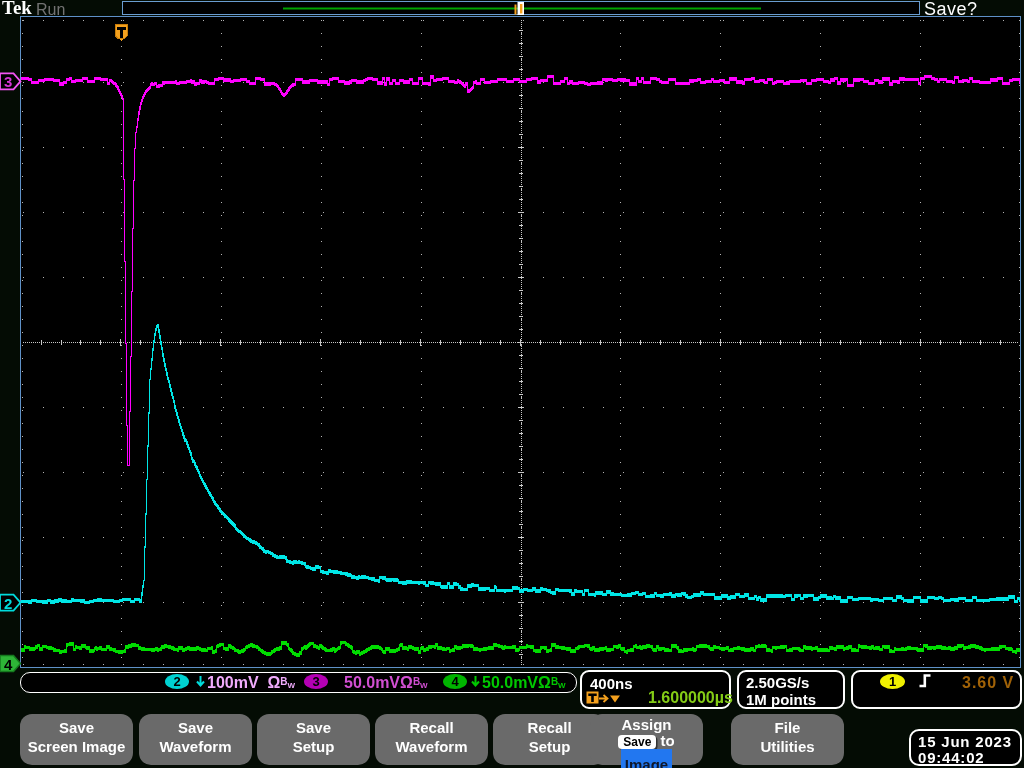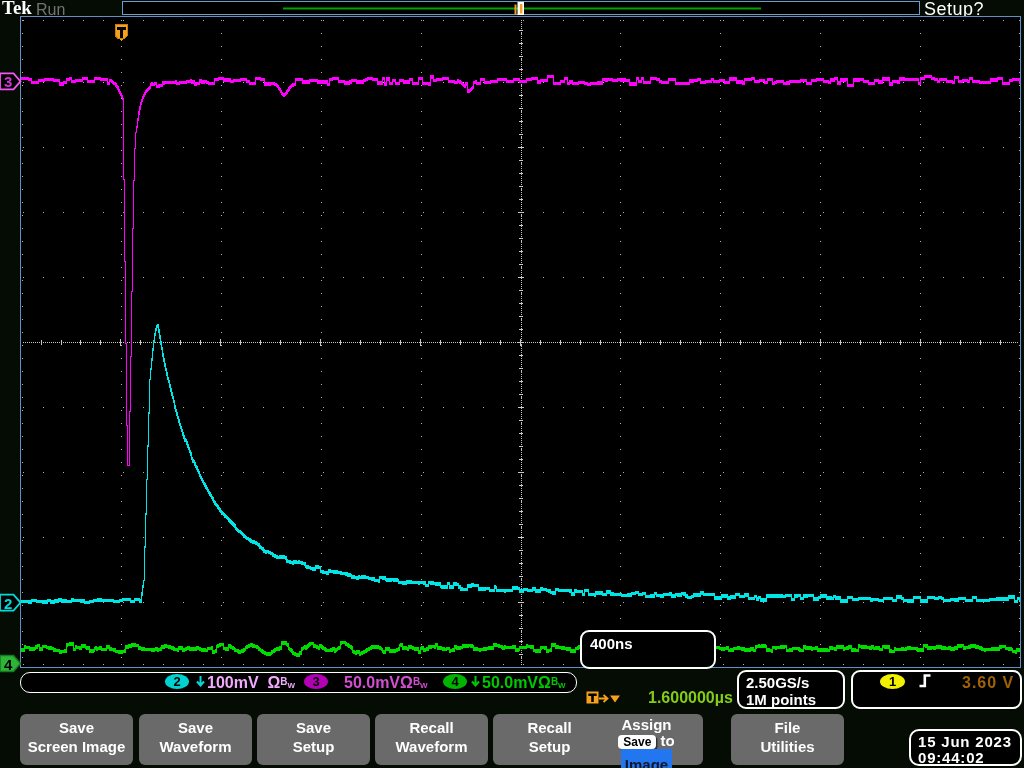--- a/index.html
+++ b/index.html
@@ -1,37 +1,37 @@
 <!DOCTYPE html>
 <html><head><meta charset="utf-8"><style>
 *{margin:0;padding:0;box-sizing:border-box}
 html,body{width:1024px;height:768px;background:#040c04;overflow:hidden;
  font-family:"Liberation Sans",sans-serif;position:relative}
 .abs{position:absolute}
 .b{font-weight:bold}
 .pill{position:absolute;border-radius:50%/50%;color:#000;font-weight:bold;
  font-size:13px;text-align:center;line-height:15px;width:24px;height:15px}
 .btn{position:absolute;top:714px;width:113px;height:51px;background:#6a6a6a;
- border-radius:6px;color:#fff;font-weight:bold;font-size:15px;text-align:center;
+ border-radius:12px;color:#fff;font-weight:bold;font-size:15px;text-align:center;
  line-height:18.5px;padding-top:5px}
 .rbox{position:absolute;background:#000;border:2px solid #fff;border-radius:9px;color:#fff;
  font-weight:bold;font-size:15px}
 </style></head><body>
 
 <div class="abs" style="left:122px;top:1px;width:798px;height:14px;border:1px solid #6a9cd0;background:#000"></div>
 <svg class="abs" style="left:0;top:0" width="1024" height="26">
  <line x1="283" y1="8.5" x2="761" y2="8.5" stroke="#00a400" stroke-width="2"></line>
  <rect x="517.5" y="2" width="6.5" height="13" fill="#fff"></rect>
  <path d="M515.5 4.5V14.5" stroke="#f5a11e" stroke-width="2" fill="none"></path>
  <rect x="520" y="4" width="2.4" height="9.5" fill="#f5a11e"></rect>
  <path d="M515 16.5H528L521.5 23.5Z" fill="#f5a11e"></path>
 </svg>
 <div class="abs b" style="left:2px;top:-3px;color:#fff;font-size:19px;font-family:'Liberation Serif',serif">Tek</div>
 <div class="abs" style="left:36px;top:1px;color:#737373;font-size:16px">Run</div>
-<div class="abs" style="left:924px;top:-1px;color:#fff;font-size:18px;letter-spacing:0.5px">Setup?</div>
+<div class="abs" style="left:924px;top:-1px;color:#fff;font-size:18px;letter-spacing:0.5px">Save?</div>
 
 <div class="abs" style="left:20px;top:16px;width:1001px;height:652px;background:#000;border:1px solid #5f91c8"></div>
 <svg class="abs" style="left:21px;top:17px" width="999" height="650" shape-rendering="crispEdges">
  <path d="M1 3V648M100.4 3V648M200.3 3V648M300.2 3V648M400.1 3V648M500 3V648M599.9 3V648M699.8 3V648M799.7 3V648M899.6 3V648M998 3V648" stroke="#b4b4b4" stroke-width="1" fill="none" stroke-dasharray="1 12"></path>
  <path d="M2 3H997M2 65.5H997M2 130.5H997M2 195.5H997M2 260.5H997M2 325.5H997M2 390.5H997M2 455.5H997M2 520.5H997M2 585.5H997M2 647H997" stroke="#b4b4b4" stroke-width="1" fill="none" stroke-dasharray="1.2 18.8"></path>
  <path d="M2 325.5H997" stroke="#c8c8c8" stroke-width="1" fill="none" stroke-dasharray="1 1"></path>
  <path d="M500 3V648" stroke="#c8c8c8" stroke-width="1" fill="none" stroke-dasharray="1 1"></path>
  <path d="M20 323.2V327.8M40 323.2V327.8M59.9 323.2V327.8M79.9 323.2V327.8M99.9 322.2V328.8M119.9 323.2V327.8M139.9 323.2V327.8M159.8 323.2V327.8M179.8 323.2V327.8M199.8 322.2V328.8M219.8 323.2V327.8M239.8 323.2V327.8M259.7 323.2V327.8M279.7 323.2V327.8M299.7 322.2V328.8M319.7 323.2V327.8M339.7 323.2V327.8M359.6 323.2V327.8M379.6 323.2V327.8M399.6 322.2V328.8M419.6 323.2V327.8M439.6 323.2V327.8M459.5 323.2V327.8M479.5 323.2V327.8M499.5 322.2V328.8M519.5 323.2V327.8M539.5 323.2V327.8M559.4 323.2V327.8M579.4 323.2V327.8M599.4 322.2V328.8M619.4 323.2V327.8M639.4 323.2V327.8M659.3 323.2V327.8M679.3 323.2V327.8M699.3 322.2V328.8M719.3 323.2V327.8M739.3 323.2V327.8M759.2 323.2V327.8M779.2 323.2V327.8M799.2 322.2V328.8M819.2 323.2V327.8M839.2 323.2V327.8M859.1 323.2V327.8M879.1 323.2V327.8M899.1 322.2V328.8M919.1 323.2V327.8M939.1 323.2V327.8M959 323.2V327.8M979 323.2V327.8M497.8 13H502.2M497.8 26H502.2M497.8 39H502.2M497.8 52H502.2M496.8 65H503.2M497.8 78H502.2M497.8 91H502.2M497.8 104H502.2M497.8 117H502.2M496.8 130H503.2M497.8 143H502.2M497.8 156H502.2M497.8 169H502.2M497.8 182H502.2M496.8 195H503.2M497.8 208H502.2M497.8 221H502.2M497.8 234H502.2M497.8 247H502.2M496.8 260H503.2M497.8 273H502.2M497.8 286H502.2M497.8 299H502.2M497.8 312H502.2M496.8 325H503.2M497.8 338H502.2M497.8 351H502.2M497.8 364H502.2M497.8 377H502.2M496.8 390H503.2M497.8 403H502.2M497.8 416H502.2M497.8 429H502.2M497.8 442H502.2M496.8 455H503.2M497.8 468H502.2M497.8 481H502.2M497.8 494H502.2M497.8 507H502.2M496.8 520H503.2M497.8 533H502.2M497.8 546H502.2M497.8 559H502.2M497.8 572H502.2M496.8 585H503.2M497.8 598H502.2M497.8 611H502.2M497.8 624H502.2M497.8 637H502.2" stroke="#c8c8c8" stroke-width="1" fill="none"></path>
  <g shape-rendering="crispEdges">
  <path d="M0.5 631.2V634.8M1.5 631.2V635M2.5 631.4V635.2M3.5 628.3V635.2M4.5 628.3V632.1M5.5 628.5V632.1M6.5 628.5V632.2M7.5 628.6V632.2M8.5 628.6V634.1M9.5 630.4V634.1M10.5 630.3V634M11.5 630.2V633.9M12.5 630V633.8M13.5 629.8V633.6M14.5 628.2V633.4M15.5 628.1V631.8M16.5 626.8V631.7M17.5 626.6V630.4M18.5 626.6V634M19.5 630.3V634M20.5 630.2V633.9M21.5 627.5V633.8M22.5 627.5V631.1M23.5 627.5V631.1M24.5 627.5V631.2M25.5 627.6V632.3M26.5 628.7V632.4M27.5 628.8V632.6M28.5 629V632.7M29.5 629.1V632.9M30.5 629.3V633.1M31.5 629.5V633.3M32.5 629.7V634.9M33.5 631.3V635M34.5 631.4V635.2M35.5 631.6V635.2M36.5 631.6V635.3M37.5 631.7V635.3M38.5 631.7V636.6M39.5 632.9V636.6M40.5 632.8V636.5M41.5 632.6V636.4M42.5 632.5V636.2M43.5 632.3V636.1M44.5 632.1V635.9M45.5 625.9V635.7M46.5 625.8V629.5M47.5 625.6V629.4M48.5 625.4V629.2M49.5 625.3V629M50.5 625.2V628.9M51.5 625.2V628.8M52.5 625.2V634.3M53.5 630.7V634.3M54.5 628.4V634.3M55.5 628.4V632.1M56.5 628.5V632.3M57.5 628.7V632.4M58.5 628.8V632.6M59.5 629V632.8M60.5 626.9V632.8M61.5 626.9V630.7M62.5 627.1V630.9M63.5 627.3V631M64.5 627.4V632.4M65.5 628.8V632.5M66.5 628.9V632.5M67.5 628.9V632.5M68.5 628.9V635.9M69.5 632.3V635.9M70.5 632.1V635.9M71.5 632V635.7M72.5 631.8V635.6M73.5 629.6V635.4M74.5 629.4V633.2M75.5 629.4V633.6M76.5 629.8V633.6M77.5 629.6V633.4M78.5 629.4V633.2M79.5 629.3V633M80.5 629.3V634.3M81.5 630.6V634.3M82.5 630.6V634.2M83.5 630.6V634.3M84.5 630.7V634.4M85.5 628.1V634.4M86.5 628.1V631.8M87.5 628.2V632M88.5 628.4V633.8M89.5 630.2V634M90.5 630.4V634.2M91.5 630.6V634.4M92.5 630.8V634.6M93.5 631V634.8M94.5 631.2V636.3M95.5 632.7V636.4M96.5 632.8V636.4M97.5 632.8V636.7M98.5 633.1V636.7M99.5 633V636.7M100.5 632.9V636.6M101.5 632.7V636.5M102.5 632.5V636.3M103.5 632.3V636.1M104.5 628.3V635.9M105.5 628.1V631.9M106.5 627.9V631.7M107.5 627.4V631.5M108.5 627.2V631M109.5 627V630.8M110.5 626.4V630.6M111.5 626.4V630M112.5 626.4V630M113.5 626.4V630M114.5 626.4V630.1M115.5 626.5V630.2M116.5 626.6V630.4M117.5 626.8V632.8M118.5 629.2V633M119.5 629.4V633.3M120.5 629.7V633.5M121.5 629.9V633.8M122.5 630.2V634M123.5 630.4V634.2M124.5 630.5V634.2M125.5 630.5V634.2M126.5 630.6V634.3M127.5 630.7V634.3M128.5 630.6V634.3M129.5 630.5V634.2M130.5 630.5V635M131.5 631.2V635M132.5 631V634.8M133.5 630.7V634.6M134.5 630.4V634.3M135.5 630.2V634M136.5 630.2V634.6M137.5 630.8V634.6M138.5 630.6V634.4M139.5 630.4V634.2M140.5 628.1V634M141.5 628V631.7M142.5 628V631.6M143.5 627.3V631.6M144.5 627.3V631M145.5 627.4V631.2M146.5 627.6V631.4M147.5 627.8V631.7M148.5 628.1V632M149.5 628.4V632.3M150.5 628.7V632.5M151.5 628.9V632.8M152.5 629.2V633.8M153.5 630.2V634.1M154.5 630.5V634.3M155.5 630.7V634.4M156.5 630.8V634.5M157.5 629.1V634.5M158.5 629.1V632.7M159.5 628.9V632.7M160.5 628.8V632.5M161.5 628.8V634.9M162.5 631V634.9M163.5 630.5V634.6M164.5 630.1V634.1M165.5 629.7V633.7M166.5 629.4V633.3M167.5 629.1V633M168.5 629.1V634M169.5 630.2V634M170.5 630V633.8M171.5 629.9V633.6M172.5 629.9V633.5M173.5 629.9V633.5M174.5 629.9V633.7M175.5 629V633.7M176.5 629V632.9M177.5 629.3V633.3M178.5 629.7V633.7M179.5 630.1V634.1M180.5 630.5V634.5M181.5 630.6V634.5M182.5 630.6V634.5M183.5 630.9V634.9M184.5 631.3V635.2M185.5 631.6V635.4M186.5 629.8V635.4M187.5 629.8V633.4M188.5 629.8V633.4M189.5 629.6V633.4M190.5 629.3V633.2M191.5 629.3V637.2M192.5 633.2V637.2M193.5 632.7V636.8M194.5 632.2V636.3M195.5 627.5V635.8M196.5 627V631.1M197.5 626.6V630.6M198.5 626.2V630.2M199.5 625.8V629.8M200.5 625.6V629.4M201.5 625.5V629.2M202.5 625.5V633.3M203.5 629.7V633.4M204.5 629.8V633.6M205.5 630V633.9M206.5 630.3V634.3M207.5 626.8V634.3M208.5 626.8V631M209.5 627.4V631.5M210.5 627.9V632.1M211.5 628.5V632.7M212.5 629.1V633.2M213.5 629.6V634.8M214.5 631.2V635.2M215.5 631.6V635.4M216.5 631.8V635.6M217.5 632V636.7M218.5 633V636.7M219.5 632.8V636.6M220.5 632.4V636.4M221.5 632V636M222.5 631.4V635.6M223.5 630.8V635M224.5 628.8V634.4M225.5 628.2V632.4M226.5 627.6V631.8M227.5 627V631.2M228.5 626.5V630.6M229.5 626.1V630.1M230.5 625.8V629.7M231.5 625.8V631M232.5 627.4V631M233.5 627.4V631.1M234.5 627.5V631.4M235.5 627.8V631.7M236.5 628.1V632.3M237.5 628.7V633.8M238.5 630.2V634.4M239.5 630.8V635.1M240.5 631.5V635.8M241.5 632.2V636.5M242.5 632.9V637.2M243.5 633.6V637.7M244.5 634.1V638.3M245.5 634.7V638.6M246.5 635V638.8M247.5 635.2V638.8M248.5 635.1V638.8M249.5 634.8V638.7M250.5 633.3V638.4M251.5 632.7V636.9M252.5 632V636.3M253.5 631.3V635.6M254.5 630.6V634.9M255.5 629.8V634.2M256.5 629.8V634.2M257.5 629.9V634.2M258.5 629.3V633.5M259.5 628.9V632.9M260.5 624.2V632.5M261.5 624V627.8M262.5 624V627.6M263.5 624V627.7M264.5 624.1V628M265.5 624.4V629.4M266.5 625.8V630M267.5 626.4V633.4M268.5 629.8V634.1M269.5 630.5V634.9M270.5 631.3V635.7M271.5 632.1V637.5M272.5 633.9V638.2M273.5 634.6V638.8M274.5 635.2V639.3M275.5 635.7V639.6M276.5 636V639.8M277.5 636.2V639.8M278.5 634.2V639.8M279.5 633.9V637.8M280.5 630.2V637.5M281.5 629.5V633.8M282.5 628.8V633.1M283.5 628V632.4M284.5 628V632.5M285.5 628V632.5M286.5 627.3V631.6M287.5 625.9V630.9M288.5 625.3V629.5M289.5 624.8V628.9M290.5 624.8V628.4M291.5 624.7V628.4M292.5 624.7V630.7M293.5 627.1V630.9M294.5 627.3V631.2M295.5 627.6V631.7M296.5 628.1V632.4M297.5 628.8V633.1M298.5 626.5V633.1M299.5 626.5V630.9M300.5 627.3V631.7M301.5 628.1V632.5M302.5 628.9V633.2M303.5 629.6V633.8M304.5 630.2V634.8M305.5 631.2V635.1M306.5 631.5V635.3M307.5 631.7V635.3M308.5 631.5V635.3M309.5 631.2V635.1M310.5 630.9V634.8M311.5 630.3V634.5M312.5 629.6V633.9M313.5 629.6V635.7M314.5 631.3V635.7M315.5 630.5V634.9M316.5 629.8V634.1M317.5 629.1V633.4M318.5 628.5V632.7M319.5 624.1V632.1M320.5 623.7V627.7M321.5 623.6V627.3M322.5 623.6V627.2M323.5 623.6V627.4M324.5 623.8V628.7M325.5 625.1V629.2M326.5 625.6V629.8M327.5 626.2V630.5M328.5 626.9V631.2M329.5 627.6V631.9M330.5 628.3V632.7M331.5 629.1V636.1M332.5 632.5V636.7M333.5 633.1V637.2M334.5 633.6V637.7M335.5 633.2V637.7M336.5 633.2V636.9M337.5 633.3V636.9M338.5 633.3V638.7M339.5 634.8V638.7M340.5 634.3V638.4M341.5 633.8V637.9M342.5 633.2V637.4M343.5 632.7V636.8M344.5 632V636.3M345.5 631.3V635.6M346.5 630.7V634.9M347.5 630.1V634.3M348.5 629.6V633.7M349.5 629.3V633.2M350.5 628.1V632.9M351.5 628V631.7M352.5 628V631.6M353.5 628V631.7M354.5 628.1V632M355.5 627.6V632M356.5 627.6V631.7M357.5 628.1V632.2M358.5 628.6V632.8M359.5 629.2V633.4M360.5 629.8V634.1M361.5 630.5V636.1M362.5 632.5V636.6M363.5 633V637M364.5 629.8V637M365.5 629.8V633.7M366.5 630.1V633.8M367.5 630.1V633.8M368.5 630.1V636.2M369.5 632.3V636.2M370.5 632V635.9M371.5 631.6V635.6M372.5 631.6V636.2M373.5 632.1V636.2M374.5 631.5V635.7M375.5 631V635.1M376.5 630.5V634.6M377.5 630V634.1M378.5 626.7V633.6M379.5 626.4V630.3M380.5 626.2V630M381.5 626.2V632.6M382.5 629V632.6M383.5 629V632.7M384.5 629.1V632.9M385.5 629.3V633.2M386.5 629.6V633.6M387.5 628.3V633.6M388.5 628.3V632.4M389.5 628.3V632.4M390.5 628.3V632.4M391.5 628.8V632.8M392.5 629.2V633.2M393.5 629.6V633.5M394.5 629.9V633.7M395.5 630.1V633.9M396.5 630.3V634M397.5 630.4V637.1M398.5 633.4V637.1M399.5 629.6V637M400.5 629.3V633.2M401.5 629V632.9M402.5 629V635.1M403.5 631.1V635.1M404.5 630.7V634.7M405.5 630.3V634.3M406.5 629.9V633.9M407.5 628.4V633.5M408.5 628.2V632M409.5 627.9V631.8M410.5 627.8V631.5M411.5 627.7V631.4M412.5 627.7V631.4M413.5 627.8V631.5M414.5 625.7V631.5M415.5 625.7V629.5M416.5 625.9V632.5M417.5 628.9V632.9M418.5 629.3V633.2M419.5 629.3V633.2M420.5 629.3V633.2M421.5 629.6V633.6M422.5 630V633.9M423.5 630.3V634.1M424.5 630.5V634.3M425.5 629.6V634.3M426.5 629.6V633.3M427.5 629.7V633.3M428.5 629.7V635.5M429.5 631.7V635.5M430.5 631.5V635.3M431.5 631.3V635.1M432.5 631V634.9M433.5 628V634.6M434.5 627.7V631.6M435.5 627.7V633.2M436.5 629.3V633.2M437.5 629.1V632.9M438.5 628.9V632.7M439.5 628.7V632.5M440.5 628.6V632.3M441.5 627V632.2M442.5 627V630.6M443.5 627V630.7M444.5 627.1V630.8M445.5 627.2V631M446.5 627.4V631.2M447.5 626.6V631.2M448.5 626.6V630.4M449.5 626.8V630.7M450.5 627.1V631M451.5 627.4V631.2M452.5 627.6V633.6M453.5 630V633.8M454.5 630.2V633.9M455.5 630.3V634M456.5 630.4V634.1M457.5 630.5V634.1M458.5 630.5V634.6M459.5 630.8V634.6M460.5 630.8V634.4M461.5 630.6V634.4M462.5 630.4V634.2M463.5 630.2V634M464.5 629.9V633.8M465.5 629.7V633.5M466.5 629.5V633.3M467.5 629.3V633.1M468.5 629.1V632.9M469.5 629V632.7M470.5 628.9V632.6M471.5 628.9V632.5M472.5 626.2V632.5M473.5 626.2V629.9M474.5 626.3V630M475.5 626.4V630.1M476.5 626.5V630.3M477.5 626.7V630.9M478.5 627.3V631.2M479.5 627.6V631.4M480.5 627.8V631.6M481.5 628V632.9M482.5 629.3V633.1M483.5 628.4V633.1M484.5 628.4V632.1M485.5 628.5V632.2M486.5 628.6V632.3M487.5 628.7V632.3M488.5 628.6V632.3M489.5 628.5V632.2M490.5 628.5V632.1M491.5 628.4V632.1M492.5 628.2V632M493.5 628V631.8M494.5 628V634.9M495.5 631.1V634.9M496.5 630.9V634.7M497.5 630.8V634.5M498.5 628.8V634.4M499.5 628.7V632.4M500.5 628.6V632.3M501.5 628.5V632.2M502.5 628.5V632.1M503.5 628.5V632.2M504.5 628.6V632.3M505.5 627.3V632.3M506.5 627.3V631.1M507.5 627.5V631.3M508.5 627.7V631.4M509.5 627.8V631.6M510.5 628V631.8M511.5 628.2V632M512.5 628.4V635.3M513.5 631.7V635.4M514.5 631.8V635.6M515.5 632V635.6M516.5 632V635.7M517.5 632.1V635.7M518.5 632V635.7M519.5 629V635.6M520.5 628.8V632.6M521.5 628.7V632.4M522.5 628.5V632.3M523.5 628.5V632.5M524.5 628.7V632.5M525.5 628.7V635.6M526.5 631.9V635.6M527.5 631.7V635.5M528.5 631.6V635.3M529.5 631.4V635.2M530.5 626.4V635M531.5 626.4V630M532.5 626.4V630M533.5 626.4V630M534.5 626.4V631.8M535.5 628.2V631.9M536.5 628.3V632M537.5 628.4V632.2M538.5 628.6V632.2M539.5 628.6V632.4M540.5 628.8V632.6M541.5 629V632.8M542.5 629.2V633M543.5 629.4V633.1M544.5 629.5V633.2M545.5 629.6V633.8M546.5 630.2V633.9M547.5 630.3V633.9M548.5 630.2V633.9M549.5 630.2V636.1M550.5 632.4V636.1M551.5 632.3V636M552.5 632.1V635.9M553.5 631.9V635.7M554.5 629.7V635.5M555.5 629.5V633.3M556.5 629.3V633.1M557.5 628V632.9M558.5 627.8V631.6M559.5 627.7V631.4M560.5 627.6V631.3M561.5 627.6V631.2M562.5 627.6V631.2M563.5 626.6V631.2M564.5 626.6V630.3M565.5 626.7V630.4M566.5 626.8V630.6M567.5 627V630.7M568.5 627.1V633.3M569.5 629.7V633.5M570.5 629.9V633.7M571.5 629.2V633.7M572.5 629.2V632.9M573.5 629.3V634.5M574.5 630.9V634.6M575.5 631V634.7M576.5 631.1V634.7M577.5 631.1V634.7M578.5 630.3V634.7M579.5 630.2V633.9M580.5 630.1V633.8M581.5 629.9V633.7M582.5 629.8V633.5M583.5 629.6V633.4M584.5 629.4V633.2M585.5 629.4V635M586.5 631.3V635M587.5 631.1V634.9M588.5 631V634.7M589.5 630.8V634.6M590.5 630.8V634.4M591.5 630.7V634.4M592.5 627.6V634.3M593.5 627.6V631.3M594.5 627.7V631.3M595.5 627.7V631.5M596.5 627.9V631.6M597.5 627.1V631.6M598.5 627.1V630.9M599.5 627.3V633.4M600.5 629.8V633.6M601.5 630V633.7M602.5 630.1V633.9M603.5 630.3V636.3M604.5 632.7V636.4M605.5 632.8V636.5M606.5 631.5V636.5M607.5 631.5V635.1M608.5 631.5V635.1M609.5 631.4V635.1M610.5 631.3V635M611.5 631.2V634.9M612.5 627.8V634.8M613.5 627.6V631.4M614.5 627.4V631.2M615.5 627.4V632.4M616.5 628.6V632.4M617.5 628.5V632.2M618.5 628.3V632.1M619.5 628.3V633.1M620.5 629.4V633.1M621.5 628.1V633M622.5 628.1V631.7M623.5 628.1V631.8M624.5 628.2V631.9M625.5 627.1V631.9M626.5 627.1V630.9M627.5 627.3V631M628.5 627.4V631.2M629.5 627.6V631.4M630.5 627.8V631.6M631.5 628V634.4M632.5 630.8V634.6M633.5 631V634.7M634.5 631.1V634.9M635.5 628.1V634.9M636.5 628.1V631.7M637.5 628.1V633.6M638.5 630V633.6M639.5 629.9V633.6M640.5 629.8V633.5M641.5 629.6V633.4M642.5 629.5V633.2M643.5 629.5V634.9M644.5 631.1V634.9M645.5 630.9V634.7M646.5 630.8V634.5M647.5 630.8V635.4M648.5 631.6V635.4M649.5 631.5V635.2M650.5 627.3V635.1M651.5 627.2V630.9M652.5 627.2V630.8M653.5 627.2V630.9M654.5 627.3V631M655.5 627.4V632.4M656.5 628.8V632.5M657.5 628.9V635.5M658.5 631.9V635.7M659.5 632.1V635.9M660.5 632.3V636.1M661.5 632.5V636.3M662.5 631.1V636.3M663.5 631.1V634.8M664.5 631.2V635M665.5 631.4V635M666.5 630.8V635M667.5 630.8V634.4M668.5 630.8V634.4M669.5 630.7V634.4M670.5 630.6V634.3M671.5 630.4V634.2M672.5 630.4V634.8M673.5 631V634.8M674.5 630.8V634.6M675.5 627.8V634.4M676.5 627.6V631.4M677.5 627.5V631.2M678.5 627.3V631.1M679.5 627.2V630.9M680.5 627.1V630.8M681.5 627.1V630.7M682.5 626.8V630.7M683.5 626.8V630.5M684.5 626.9V630.6M685.5 627V631.3M686.5 627.7V631.4M687.5 627.8V631.6M688.5 628V633.4M689.5 629.8V633.6M690.5 630V633.8M691.5 630.2V633.9M692.5 628.3V633.9M693.5 628.3V632M694.5 628.4V632.2M695.5 628.6V632.2M696.5 628.6V632.3M697.5 628.7V632.3M698.5 628.7V633.2M699.5 629.5V633.2M700.5 629.5V633.9M701.5 630.1V633.9M702.5 630V633.7M703.5 629.8V633.6M704.5 629.6V633.4M705.5 629.4V633.2M706.5 629.2V633M707.5 629.2V635.3M708.5 631.6V635.3M709.5 631.4V635.2M710.5 631.4V635M711.5 631.3V635M712.5 629.5V634.9M713.5 629.5V633.2M714.5 629.6V633.3M715.5 629.7V633.4M716.5 629.3V633.4M717.5 629.3V633M718.5 629.4V633.2M719.5 629.6V633.4M720.5 629.8V633.6M721.5 630V633.8M722.5 630.2V633.9M723.5 630.3V634.7M724.5 631.1V634.8M725.5 631.2V634.9M726.5 631.3V634.9M727.5 631.3V634.9M728.5 631.3V634.9M729.5 630.1V634.9M730.5 630V633.7M731.5 629.9V633.6M732.5 629.9V635.4M733.5 631.6V635.4M734.5 628V635.2M735.5 627.8V631.6M736.5 627.6V631.4M737.5 627.4V631.2M738.5 627.4V631.2M739.5 627.5V631.2M740.5 627.4V631.1M741.5 627.4V631M742.5 627.4V631M743.5 627.4V631M744.5 627.4V631.1M745.5 627.5V634.7M746.5 631.1V634.8M747.5 631.2V635M748.5 631.4V635.2M749.5 631.6V635.4M750.5 631.8V635.5M751.5 628.5V635.5M752.5 628.5V632.2M753.5 628.6V632.4M754.5 628.8V632.5M755.5 628.6V632.5M756.5 628.6V632.2M757.5 628.6V632.2M758.5 628.6V632.2M759.5 628.4V632.2M760.5 628.3V632M761.5 628.1V631.9M762.5 628V631.7M763.5 627.8V631.6M764.5 627.6V631.4M765.5 627.6V635.4M766.5 631.6V635.4M767.5 631.5V635.2M768.5 631.3V635.1M769.5 631.2V634.9M770.5 631.1V634.8M771.5 629.5V634.7M772.5 629.5V633.1M773.5 629.5V633.1M774.5 629.5V633.2M775.5 629.6V633.3M776.5 629.7V633.4M777.5 629.8V633.6M778.5 630V634.9M779.5 631.3V635.1M780.5 631.5V635.3M781.5 631.7V635.4M782.5 628.1V635.4M783.5 628.1V631.8M784.5 628.2V632.9M785.5 629.3V632.9M786.5 629.3V633M787.5 629.4V633M788.5 629.3V633M789.5 629.3V632.9M790.5 629.3V633.5M791.5 629.8V633.5M792.5 629.6V633.4M793.5 629.5V633.2M794.5 629.3V633.1M795.5 629.1V632.9M796.5 629.1V635M797.5 631.2V635M798.5 631.1V634.8M799.5 630.9V634.7M800.5 630.9V634.5M801.5 630.9V634.8M802.5 631.2V634.8M803.5 631.2V634.8M804.5 631.2V634.9M805.5 631.3V635M806.5 631.4V635.1M807.5 631.5V635.3M808.5 629V635.3M809.5 629V632.8M810.5 629.2V633M811.5 629.4V633.2M812.5 629.6V633.3M813.5 629.7V633.5M814.5 629.9V633.6M815.5 628.3V633.6M816.5 628.3V631.9M817.5 628.3V631.9M818.5 628.3V631.9M819.5 628.2V631.9M820.5 628.1V631.8M821.5 627.9V631.7M822.5 627.9V633.5M823.5 629.7V633.5M824.5 629.5V633.3M825.5 629.3V633.1M826.5 629.1V632.9M827.5 628.2V632.7M828.5 628.1V631.8M829.5 627.9V631.7M830.5 627.9V635M831.5 631.3V635M832.5 631.3V634.9M833.5 631.3V635M834.5 631.4V635.1M835.5 631.5V635.2M836.5 631.6V635.3M837.5 627.4V635.3M838.5 627.4V631.2M839.5 627.6V631.4M840.5 627.8V631.6M841.5 628V631.7M842.5 628.1V631.8M843.5 628.2V631.9M844.5 628.3V632M845.5 628.4V632.1M846.5 628.5V632.1M847.5 628.5V632.1M848.5 628.5V632.9M849.5 629.3V632.9M850.5 628V632.9M851.5 627.9V631.6M852.5 627.9V633.2M853.5 629.5V633.2M854.5 629.3V633.1M855.5 629.1V632.9M856.5 628.9V632.7M857.5 628.7V632.5M858.5 628.7V634.3M859.5 630.6V634.3M860.5 630.5V634.2M861.5 627.8V634.1M862.5 627.8V631.4M863.5 627.8V631.5M864.5 627.9V631.5M865.5 627.9V631.7M866.5 628.1V631.8M867.5 628.2V632M868.5 628.4V635.7M869.5 632.1V635.9M870.5 632.3V636.1M871.5 632.5V636.2M872.5 632.6V636.4M873.5 630.4V636.4M874.5 630.4V634.1M875.5 630.5V634.1M876.5 630.5V634.2M877.5 630.6V634.2M878.5 630.6V634.2M879.5 630.5V634.2M880.5 630.4V634.1M881.5 630.3V634M882.5 630.3V634.3M883.5 630.5V634.3M884.5 630.4V634.1M885.5 629.5V634M886.5 629.3V633.1M887.5 629.1V632.9M888.5 629V632.7M889.5 629V633.4M890.5 629.7V633.4M891.5 629.7V633.3M892.5 629.7V633.3M893.5 629.7V633.3M894.5 629.7V633.4M895.5 629.8V633.5M896.5 629.9V634.6M897.5 631V634.7M898.5 630.7V634.7M899.5 630.7V634.5M900.5 630.9V634.7M901.5 631.1V634.8M902.5 626.7V634.8M903.5 626.7V630.4M904.5 626.8V630.5M905.5 626.9V630.6M906.5 627V632.6M907.5 629V632.6M908.5 629V632.6M909.5 628.9V632.6M910.5 628.8V632.5M911.5 628.6V632.4M912.5 628.6V633.1M913.5 629.3V633.1M914.5 628.6V632.9M915.5 628.4V632.2M916.5 628.2V632M917.5 628V631.8M918.5 627.9V631.6M919.5 627.8V631.5M920.5 627.8V633M921.5 629.4V633M922.5 629.4V633M923.5 629.4V633M924.5 629.4V633.1M925.5 629.5V633.2M926.5 629.6V633.3M927.5 628.8V633.3M928.5 628.8V632.6M929.5 629V633.6M930.5 630V633.8M931.5 630.2V634M932.5 630.4V634.1M933.5 628.8V634.1M934.5 628.8V632.5M935.5 628.9V632.6M936.5 627V632.6M937.5 627V630.6M938.5 627V630.6M939.5 626.9V630.6M940.5 626.8V630.5M941.5 626.6V630.4M942.5 626.6V632.8M943.5 629V632.8M944.5 628.8V632.6M945.5 628.6V632.4M946.5 628.5V632.2M947.5 628.3V632.1M948.5 628.2V631.9M949.5 627.1V631.8M950.5 627V630.7M951.5 627V630.6M952.5 627V630.6M953.5 627V630.6M954.5 627V631.6M955.5 628V631.7M956.5 628.1V631.9M957.5 628.3V632.4M958.5 628.8V632.6M959.5 629V632.7M960.5 629.1V634M961.5 630.4V634.2M962.5 630.6V634.3M963.5 630.7V634.5M964.5 630.6V634.5M965.5 630.6V634.3M966.5 630.7V634.4M967.5 630.8V634.4M968.5 630.7V634.4M969.5 630.6V634.3M970.5 630.2V634.2M971.5 630V633.8M972.5 629.9V633.6M973.5 629.7V633.5M974.5 629.7V634.2M975.5 630.4V634.2M976.5 630.2V634M977.5 630.1V633.8M978.5 628V633.7M979.5 627.9V631.6M980.5 627.8V631.5M981.5 627.8V631.4M982.5 627.8V631.4M983.5 627.8V631.4M984.5 627.8V633.2M985.5 629.6V633.3M986.5 629.7V633.4M987.5 629.8V633.6M988.5 630V633.8M989.5 630.2V634M990.5 630.4V634.2M991.5 630.6V636.1M992.5 632.5V636.3M993.5 632.7V636.4M994.5 632.8V636.5M995.5 631V636.5M996.5 631V634.6M997.5 631V634.6M998.5 631V634.6M999.5 630.9V634.6" stroke="#00dc00" stroke-width="1" fill="none"></path>
@@ -59,21 +59,21 @@
   </svg>
 <div class="abs b" style="left:207px;top:674px;color:#f0abfc;font-size:16px">100mV&nbsp; Ω<span style="font-size:10px;vertical-align:3px">B</span><span style="font-size:8px">W</span></div>
 <div class="pill" style="left:304px;top:673.5px;background:#b400b4">3</div>
 <div class="abs b" style="left:344px;top:674px;color:#d24fd2;font-size:16px">50.0mVΩ<span style="font-size:10px;vertical-align:3px">B</span><span style="font-size:8px">W</span></div>
 <div class="pill" style="left:443px;top:673.5px;background:#00b400">4</div>
 <svg class="abs" style="left:471px;top:676px" width="9" height="12">
     <path d="M4.5 0V8M1 5.5L4.5 9.5L8 5.5" stroke="#00c800" stroke-width="2" fill="none"></path>
   </svg>
 <div class="abs b" style="left:482px;top:674px;color:#00c800;font-size:16px">50.0mVΩ<span style="font-size:10px;vertical-align:3px">B</span><span style="font-size:8px">W</span></div>
 
-<div class="rbox" style="left:580px;top:630px;width:136px;height:39px;padding:3px 16px 0 8px;line-height:17px">400ns</div>
+<div class="rbox" style="left:580px;top:670px;width:151px;height:39px;padding:3px 16px 0 8px;line-height:17px">400ns</div>
 <svg class="abs" style="left:586px;top:691px" width="13" height="13">
     <rect x="0.5" y="0.5" width="12" height="12" fill="#f5a11e"></rect>
     <path d="M2.3 2.4H10.7V5H7.8V11H5.2V5H2.3Z" fill="#000"></path>
   </svg>
 <svg class="abs" style="left:599px;top:694px" width="22" height="10">
     <path d="M0 4.5H7M4.5 1L8.5 4.5L4.5 8" stroke="#f5a11e" stroke-width="1.8" fill="none"></path>
     <path d="M11 1.5H21L16 8.5Z" fill="#f5a11e"></path>
   </svg>
 <div class="abs b" style="left:648px;top:689px;color:#84cc16;font-size:16px">1.600000µs</div>
 

